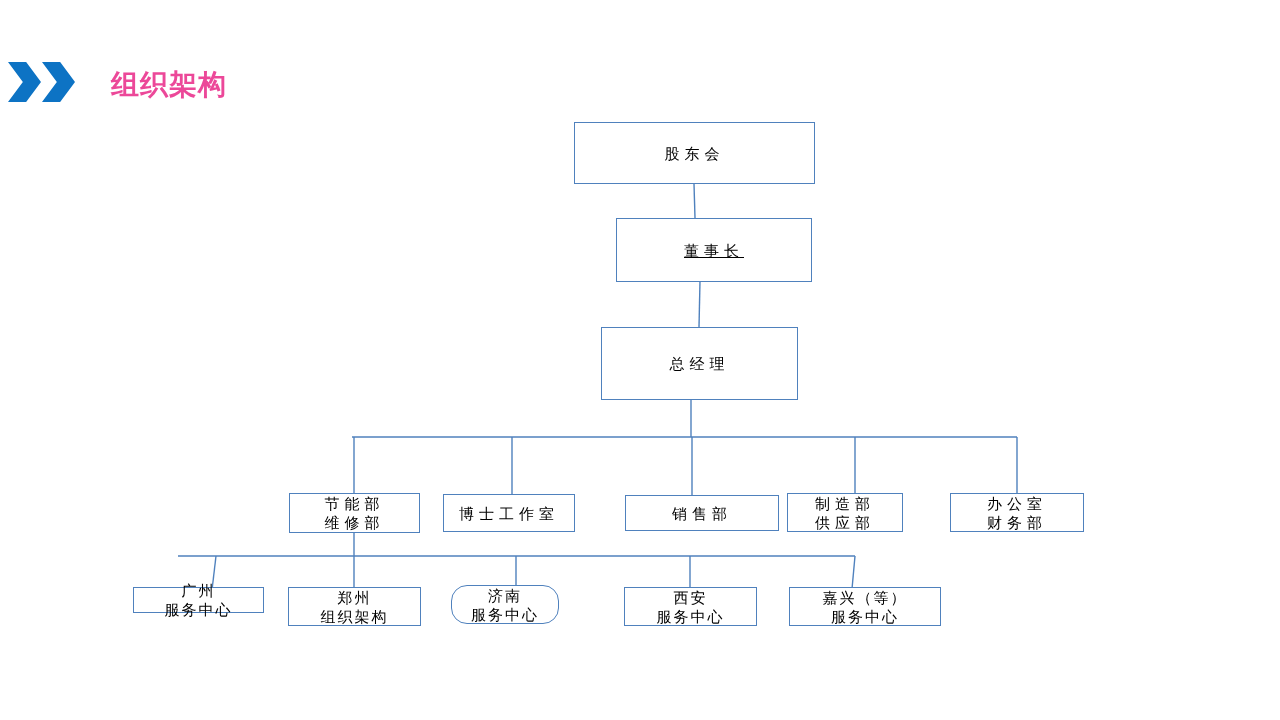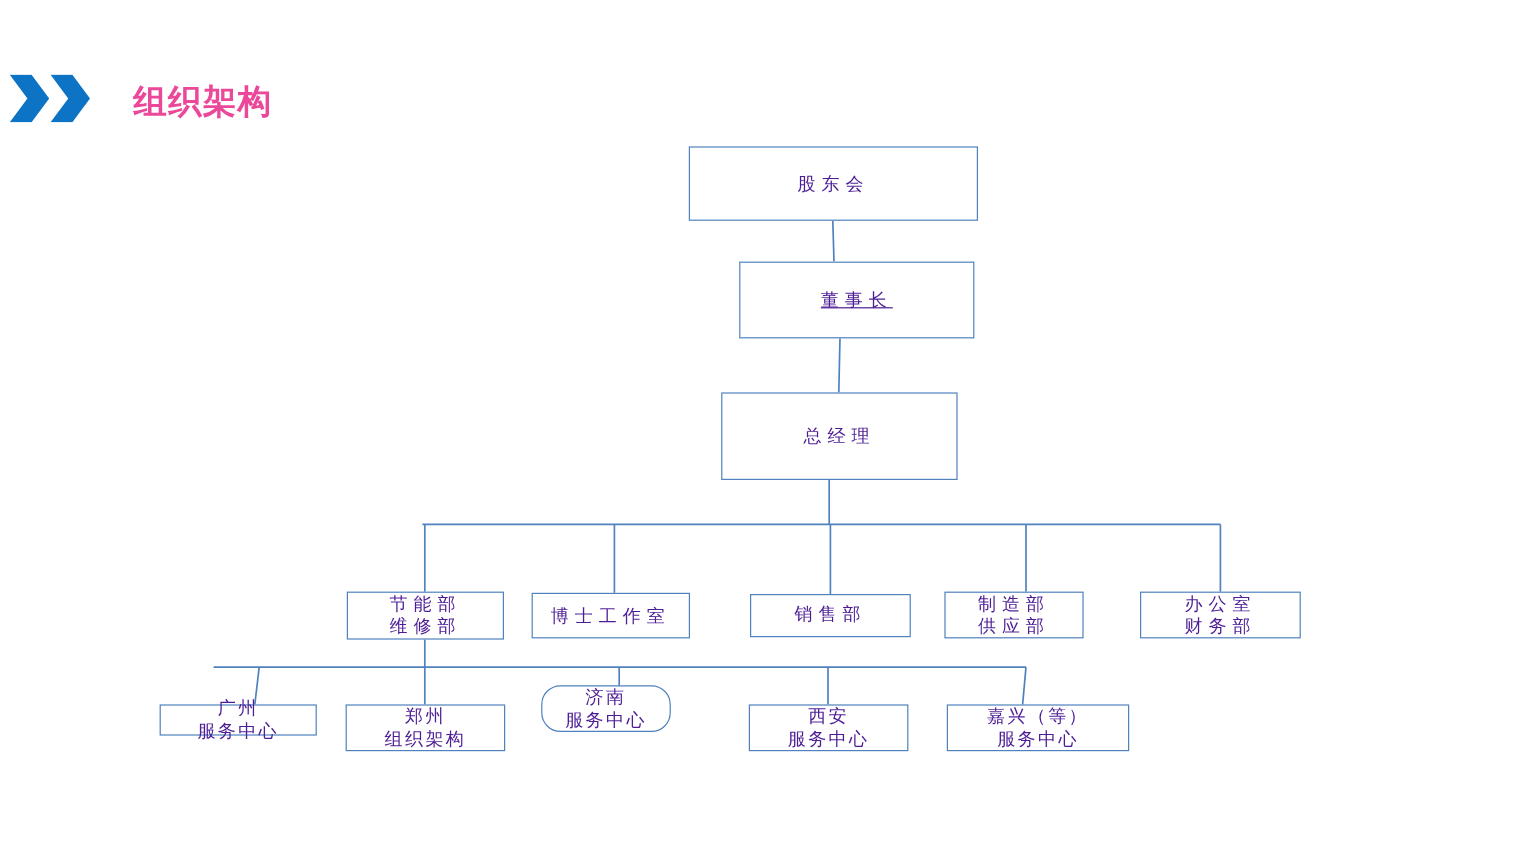--- a/index.html
+++ b/index.html
@@ -19,21 +19,21 @@
   .chevron.c2{left:34px;}
   .slide-title{
     position:absolute;left:111px;top:66px;
     font-size:28px;font-weight:bold;color:#ec4899;letter-spacing:1px;
     white-space:nowrap;
   }
   
   .edges{position:absolute;left:0;top:0;width:1280px;height:720px;}
   .node{
     position:absolute;box-sizing:border-box;background:#ffffff;
-    border:1.5px solid #4f81bd;color:#4c1d95;
+    border:1.5px solid #4f81bd;color:#000000;
     display:flex;align-items:center;justify-content:center;text-align:center;
     font-size:15px;line-height:19px;letter-spacing:5px;
     white-space:pre-line;
   }
   .node.small{font-size:15px;letter-spacing:2px;line-height:19px;}
 </style>
 </head>
 <body>
 
 <div class="slide">
@@ -67,30 +67,30 @@
 
   <div class="node" style="left:574px;top:122px;width:241px;height:62px;">股东会</div>
 
   <div class="node" style="left:616px;top:218px;width:196px;height:64px;text-decoration:underline;">董事长</div>
 
   <div class="node" style="left:601px;top:327px;width:197px;height:73px;">总经理</div>
 
   <div class="node" style="left:289px;top:493px;width:131px;height:40px;">节能部
 维修部</div>
   <div class="node" style="left:443px;top:494px;width:132px;height:38px;">博士工作室</div>
-  <div class="node" style="left:625px;top:495px;width:134px;height:36px;font-family:Liberation Mono, monospace;">销售部</div>
+  <div class="node" style="left:625px;top:495px;width:154px;height:36px;">销售部</div>
   <div class="node" style="left:787px;top:493px;width:116px;height:39px;">制造部
 供应部</div>
   <div class="node" style="left:950px;top:493px;width:134px;height:39px;">办公室
 财务部</div>
 
   <div class="node small" style="left:133px;top:587px;width:131px;height:26px;">广州
 服务中心</div>
   <div class="node small" style="left:288px;top:587px;width:133px;height:39px;">郑州
 组织架构</div>
-  <div class="node small" style="left:451px;top:571px;width:108px;height:39px;border-radius:16px;">济南
+  <div class="node small" style="left:451px;top:585px;width:108px;height:39px;border-radius:16px;">济南
 服务中心</div>
   <div class="node small" style="left:624px;top:587px;width:133px;height:39px;">西安
 服务中心</div>
   <div class="node small" style="left:789px;top:587px;width:152px;height:39px;">嘉兴（等）
 服务中心</div>
 
 </div>
 
 </body></html>

